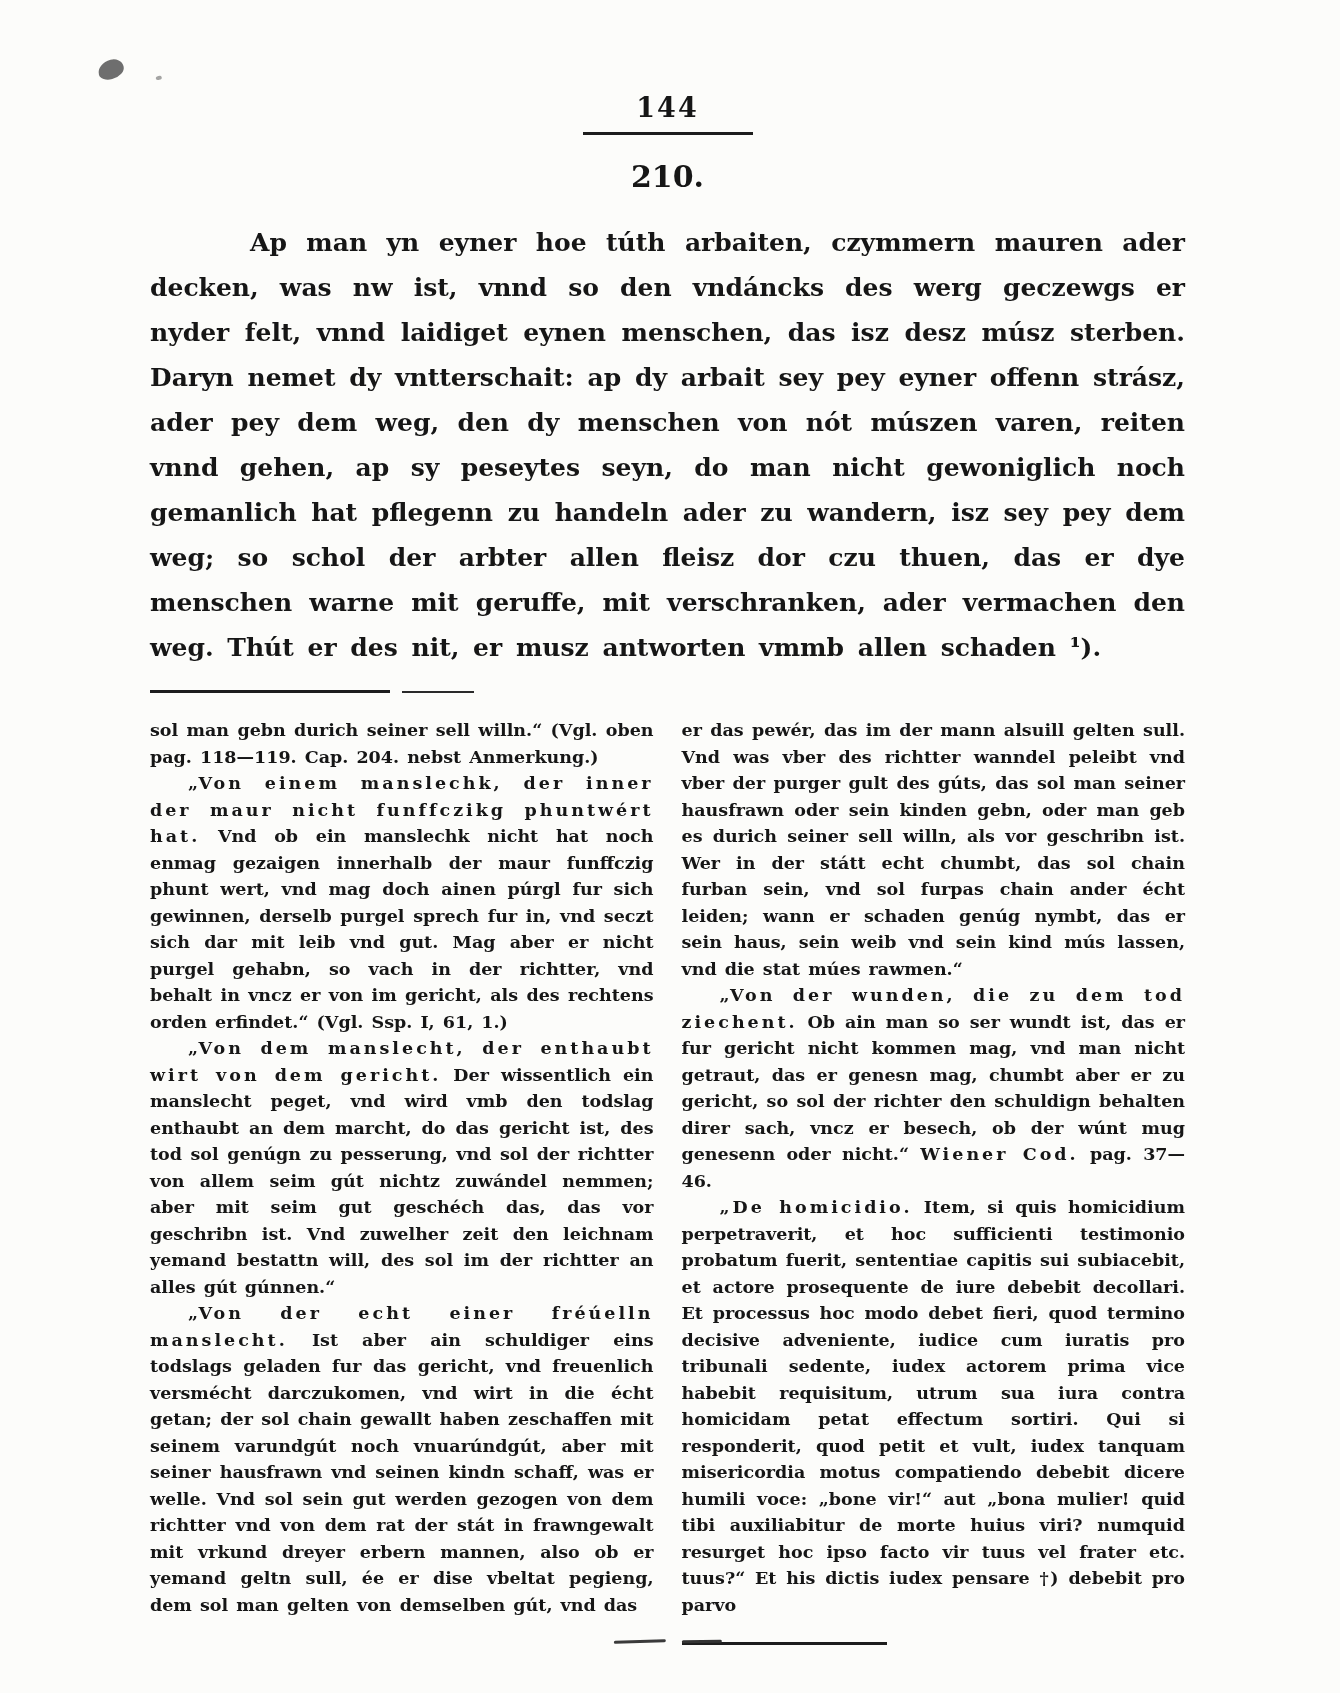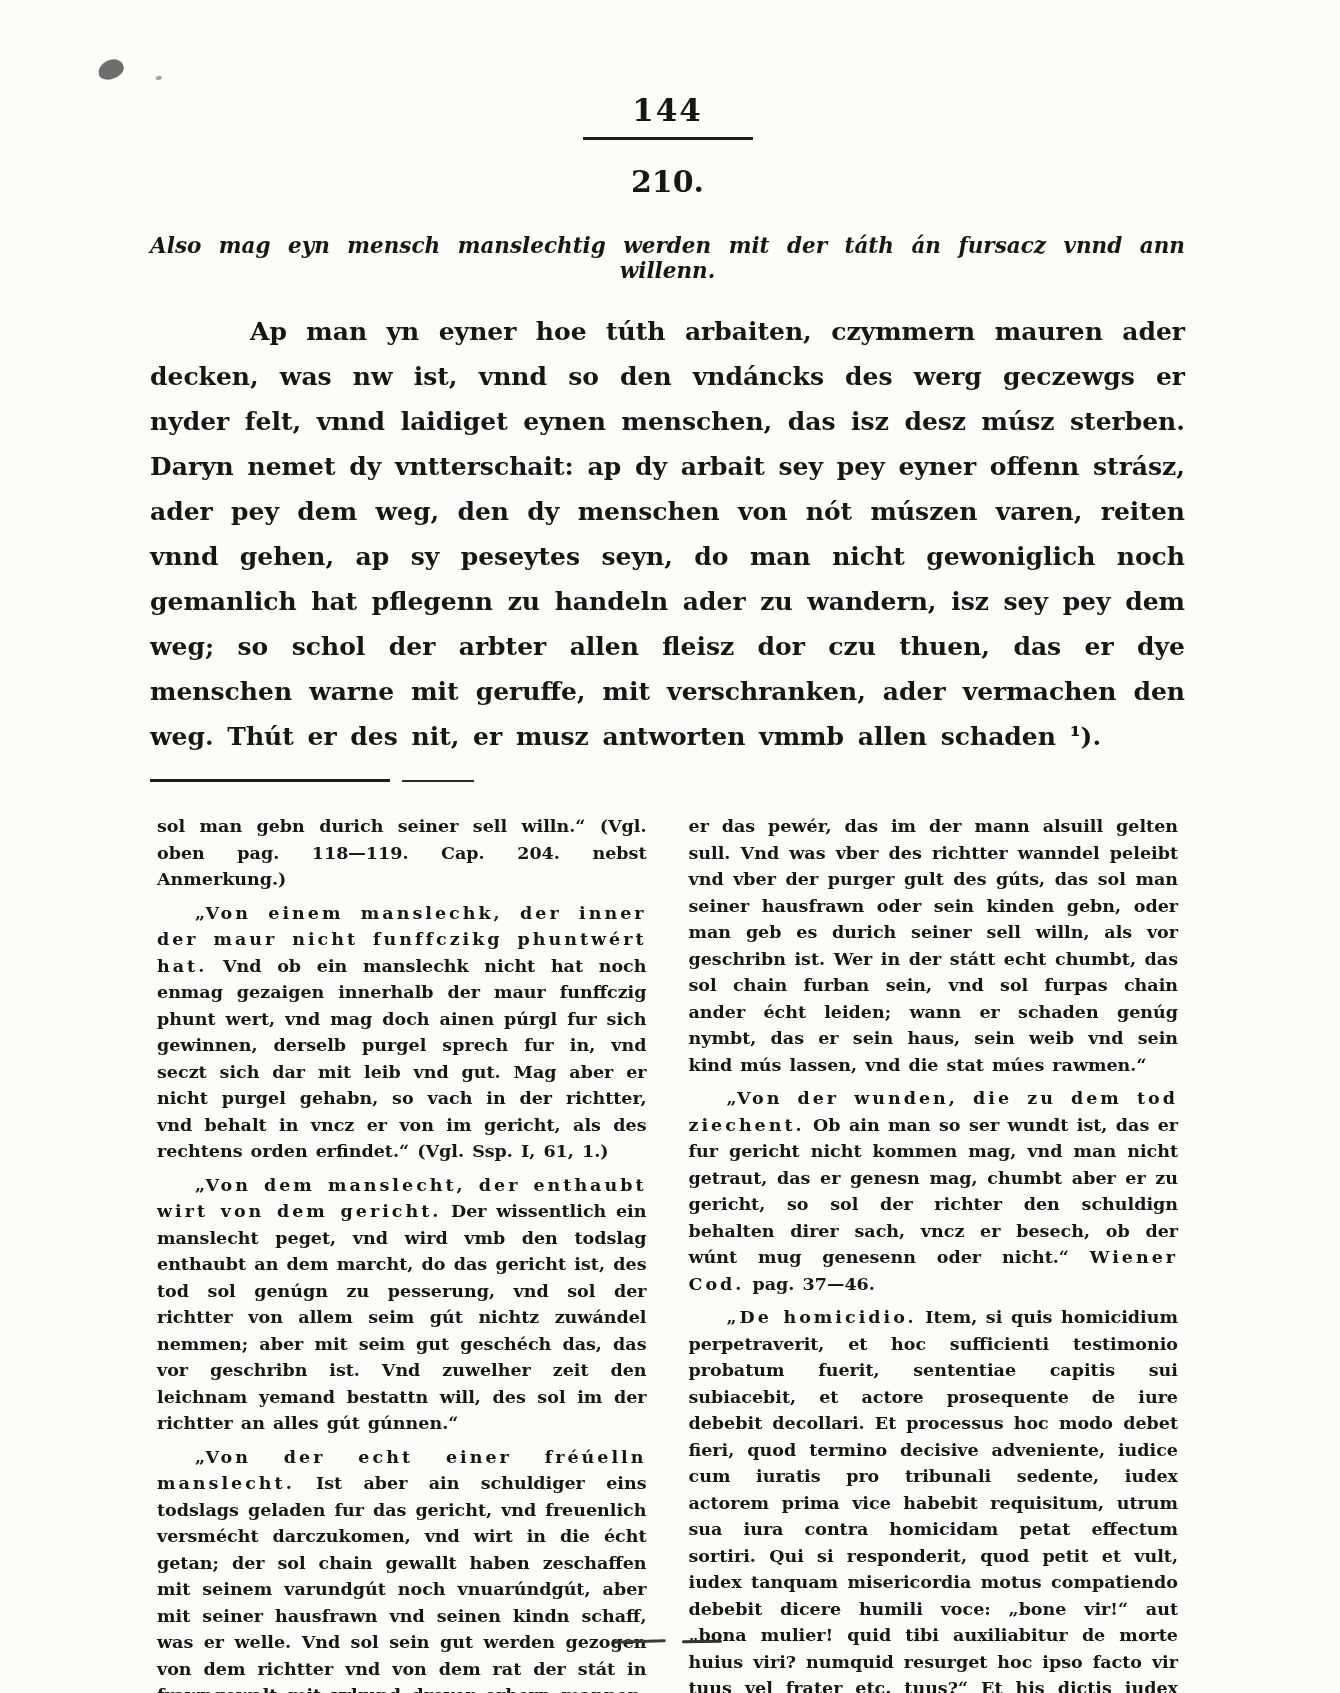--- a/index.html
+++ b/index.html
@@ -7,42 +7,42 @@
     position:relative;
     width:1340px;
     height:1693px;
     background:#fcfcfa;
     font-family:"DejaVu Serif","Liberation Serif",serif;
     color:#161616;
     overflow:hidden;
   }
   .content{width:1035px;margin-left:150px;}
   .page-number{
-    text-align:center;font-weight:bold;font-size:31px;
+    text-align:center;font-weight:bold;font-size:27px;
     padding-top:92px;letter-spacing:2px;
   }
   .page-number-rule{width:170px;height:3px;background:#1d1d1d;margin:9px auto 0;}
   .section-number{text-align:center;font-weight:bold;font-size:30px;margin-top:24px;}
   .chapter-heading{
     margin-top:34px;text-align:center;font-style:italic;font-weight:bold;
     font-size:21.5px;word-spacing:10px;
   }
   .body-par{
     margin:26px 0 0 0;font-size:25px;line-height:45px;font-weight:bold;
     text-align:justify;text-indent:100px;word-spacing:5px;
   }
   .main-divider{margin-top:20px;display:flex;align-items:center;gap:12px;}
   .main-divider .seg1{width:240px;height:3px;background:#1d1d1d;}
   .main-divider .seg2{width:72px;height:2px;background:#2a2a2a;}
   .columns{display:flex;gap:28px;margin-top:24px;}
   .col{
     flex:1;font-size:17.5px;line-height:26.5px;text-align:justify;
     font-weight:bold;word-spacing:2px;
   }
-  .col p{margin:7px;}
+  .col p{margin:0;}
   .col p.q{text-indent:38px;}
   .spaced{letter-spacing:3px;}
   .dagger-rule{width:205px;height:3px;background:#1d1d1d;margin:24px 0 14px;}
   .bottom-marks{position:absolute;left:50%;top:1640px;transform:translateX(-52%);display:flex;gap:16px;align-items:center;}
   .mark1{width:52px;height:3px;background:#3a3a3a;transform:rotate(-2deg);border-radius:2px;}
   .mark2{width:40px;height:3px;background:#333333;transform:rotate(-1deg);border-radius:2px;}
   .smudge{
     position:absolute;left:98px;top:60px;width:26px;height:19px;background:#565656;
     border-radius:58% 42% 55% 45%/60% 50% 50% 40%;transform:rotate(-15deg);opacity:.85;
   }
@@ -58,21 +58,20 @@
 
   <div class="smudge"></div>
 
   <div class="content">
 
     <div class="page-number">144</div>
     <div class="page-number-rule"></div>
 
     <div class="section-number">210.</div>
 
-    <div class="chapter-heading">Also mag eyn mensch manslechtig werden mit der táth án fursacz vnnd ann willenn.</div>
 
     <p class="body-par">Ap man yn eyner hoe túth arbaiten, czymmern mauren ader decken, was nw ist, vnnd so den vndáncks des werg geczewgs er nyder felt, vnnd laidiget eynen menschen, das isz desz músz sterben. Daryn nemet dy vntterschait: ap dy arbait sey pey eyner offenn strász, ader pey dem weg, den dy menschen von nót múszen varen, reiten vnnd gehen, ap sy peseytes seyn, do man nicht gewoniglich noch gemanlich hat pflegenn zu handeln ader zu wandern, isz sey pey dem weg; so schol der arbter allen fleisz dor czu thuen, das er dye menschen warne mit geruffe, mit verschranken, ader vermachen den weg. Thút er des nit, er musz antworten vmmb allen schaden ¹).</p>
 
     <div class="main-divider">
       <div class="seg1"></div>
       <div class="seg2"></div>
     </div>
 
     <div class="columns">
       <div class="col" id="col-left">

